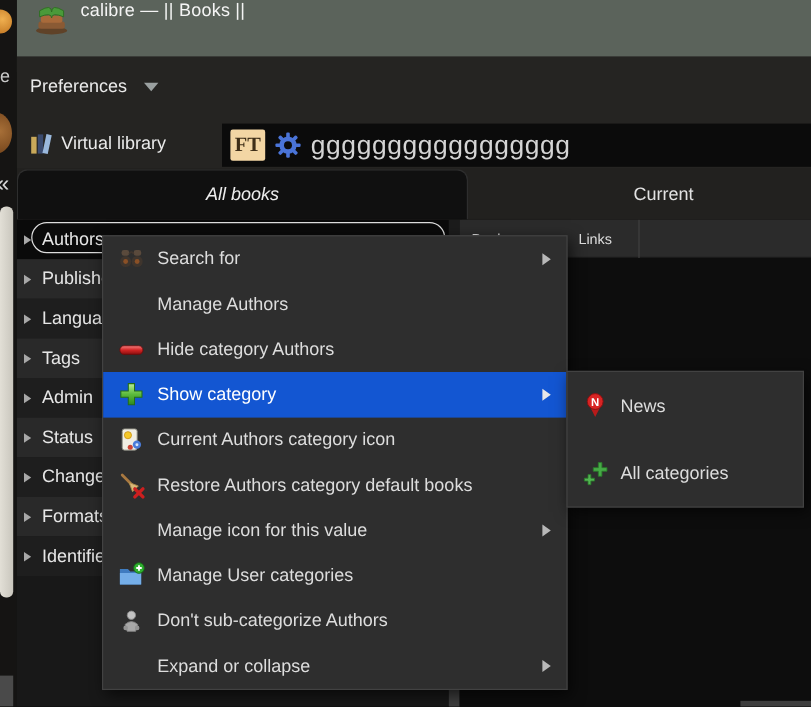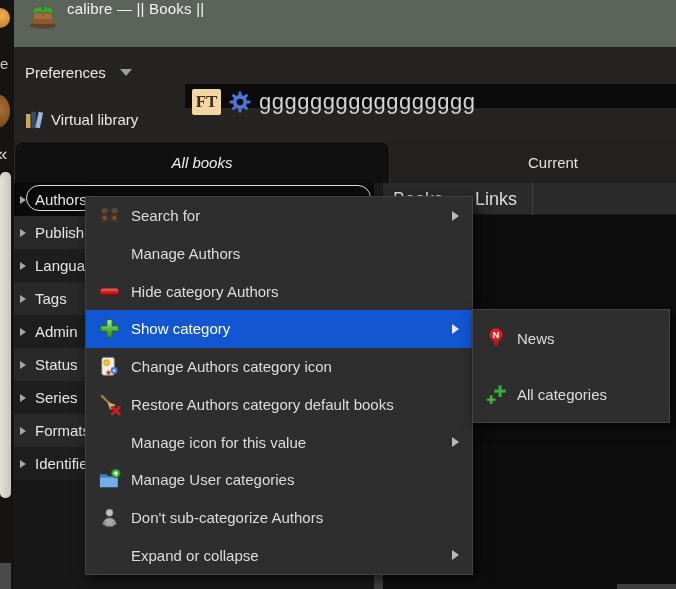--- a/index.html
+++ b/index.html
@@ -26,21 +26,21 @@
 
   
   .toolbar{position:absolute;left:14px;top:47px;width:662px;height:93px;background:#252422;z-index:2;text-align:center;}
   .prefs{position:absolute;left:11px;top:10px;height:30px;display:flex;align-items:center;cursor:default;}
   .prefs .plabel{font-size:15px;color:#eaeaea;}
   .prefs .caret{margin-left:14px;width:0;height:0;border-left:6px solid transparent;
     border-right:6px solid transparent;border-top:7px solid #9aa0a0;}
   .vlib{position:absolute;left:11px;top:56px;height:32px;display:flex;align-items:center;}
   .vlib svg{width:20px;height:24px;}
   .vlib .vlabel{margin-left:6px;font-size:15px;color:#eaeaea;}
-  .searchbar{position:absolute;left:171px;top:37px;width:491px;height:24px;background:#0b0b0b;}
+  .searchbar{position:absolute;left:171px;top:56px;width:491px;height:36px;background:#0b0b0b;}
   .ft-badge{position:absolute;left:7px;top:5px;width:29px;height:26px;background:#f3d6a4;border-radius:2px;
     display:flex;align-items:center;justify-content:center;
     font-family:"Liberation Serif",serif;font-weight:bold;font-size:17px;color:#3e2e18;}
   .gearbox{position:absolute;left:43px;top:6px;width:24px;height:24px;}
   .searchtext{position:absolute;left:74px;top:0;height:36px;display:flex;align-items:center;
     font-size:22px;color:#d4d4d4;letter-spacing:.5px;}
 
   
   .tabbar{position:absolute;left:14px;top:140px;width:662px;height:43px;background:#22211f;z-index:2;}
   .tab-allbooks{position:absolute;left:0;top:1px;width:376px;height:42px;background:#101010;
@@ -57,21 +57,21 @@
   .srow .slabel{margin-left:9px;font-size:15px;color:#e6e6e6;white-space:nowrap;}
   .bgA{background:#0a0a0a;} .bgL{background:#292929;} .bgD{background:#1e1e1e;}
   .focus-ring{position:absolute;left:12px;top:2px;width:345px;height:26px;border:1.4px solid #dcdcdc;
     border-radius:13px;box-sizing:border-box;pointer-events:none;}
 
   
   .splitter{position:absolute;left:374px;top:183px;width:9px;height:406px;background:#1c1c1c;z-index:1;}
   .splitter-grip{position:absolute;left:0;top:392px;width:9px;height:14px;background:#3f3f3f;}
   .rightpane{position:absolute;left:383px;top:183px;width:293px;height:406px;background:#0d0d0d;z-index:1;}
   .colhdr{position:absolute;left:0;top:0;width:293px;height:32px;background:#2b2b2b;border-bottom:1px solid #1a1a1a;box-sizing:border-box;}
-  .hcell{position:absolute;top:0;height:32px;display:flex;align-items:center;font-size:18px;color:#dedede;}
+  .hcell{position:absolute;top:0;height:32px;display:flex;align-items:center;font-size:12px;color:#dedede;}
   .hcell.books{left:10px;}
   .hcell.links{left:77px;width:73px;justify-content:center;border-right:1px solid #404040;box-sizing:border-box;}
   .hscroll{position:absolute;left:234px;top:401px;width:59px;height:5px;background:#3e3e3e;}
 
   
   .cmenu{position:absolute;left:85px;top:196px;width:388px;height:379px;background:#2e2e2e;
     border:1px solid #424242;box-sizing:border-box;z-index:20;
     box-shadow:3px 4px 12px rgba(0,0,0,.65);display:flex;flex-direction:column;}
   .mi{flex:1;display:flex;align-items:center;padding:0 0 0 10px;position:relative;}
   .mi .ic{width:26px;height:24px;flex:0 0 auto;display:flex;align-items:center;justify-content:center;}
@@ -173,21 +173,21 @@
     <div class="srow bgD">
       <span class="tri"></span>
       <span class="slabel">Admin</span>
     </div>
     <div class="srow bgL">
       <span class="tri"></span>
       <span class="slabel">Status</span>
     </div>
     <div class="srow bgD">
       <span class="tri"></span>
-      <span class="slabel">Series</span>
+      <span class="slabel">Change</span>
     </div>
     <div class="srow bgL">
       <span class="tri"></span>
       <span class="slabel">Formats</span>
     </div>
     <div class="srow bgD">
       <span class="tri"></span>
       <span class="slabel">Identifiers</span>
     </div>
   </div>
@@ -263,21 +263,21 @@
     <div class="mi">
       <span class="ic">
         <svg viewBox="0 0 24 24">
           <rect x="4" y="2.5" width="13" height="18.5" rx="2" fill="#f0ede2" stroke="#8a8a80" stroke-width="0.8"></rect>
           <circle cx="9" cy="8" r="3.1" fill="#f5c828" stroke="#c89010" stroke-width="0.7"></circle>
           <circle cx="11" cy="18.5" r="2.2" fill="#cc4433"></circle>
           <circle cx="16.8" cy="16.2" r="3.6" fill="#4a7cd8"></circle>
           <circle cx="16.8" cy="16.2" r="1.3" fill="#d8e6f8"></circle>
         </svg>
       </span>
-      <span class="ml">Change Authors category icon</span>
+      <span class="ml">Current Authors category icon</span>
     </div>
 
     <div class="mi">
       <span class="ic">
         <svg viewBox="0 0 24 24">
           <path d="M4 3 L12 11" stroke="#a87840" stroke-width="2.4" stroke-linecap="round"></path>
           <path d="M10 9.5 L18 12.5 L13 17.5 Z" fill="#d8b878" stroke="#ab8848" stroke-width="0.8"></path>
           <path d="M15 15 L22 22 M22 15 L15 22" stroke="#cc1f1f" stroke-width="3" stroke-linecap="round"></path>
         </svg>
       </span>

